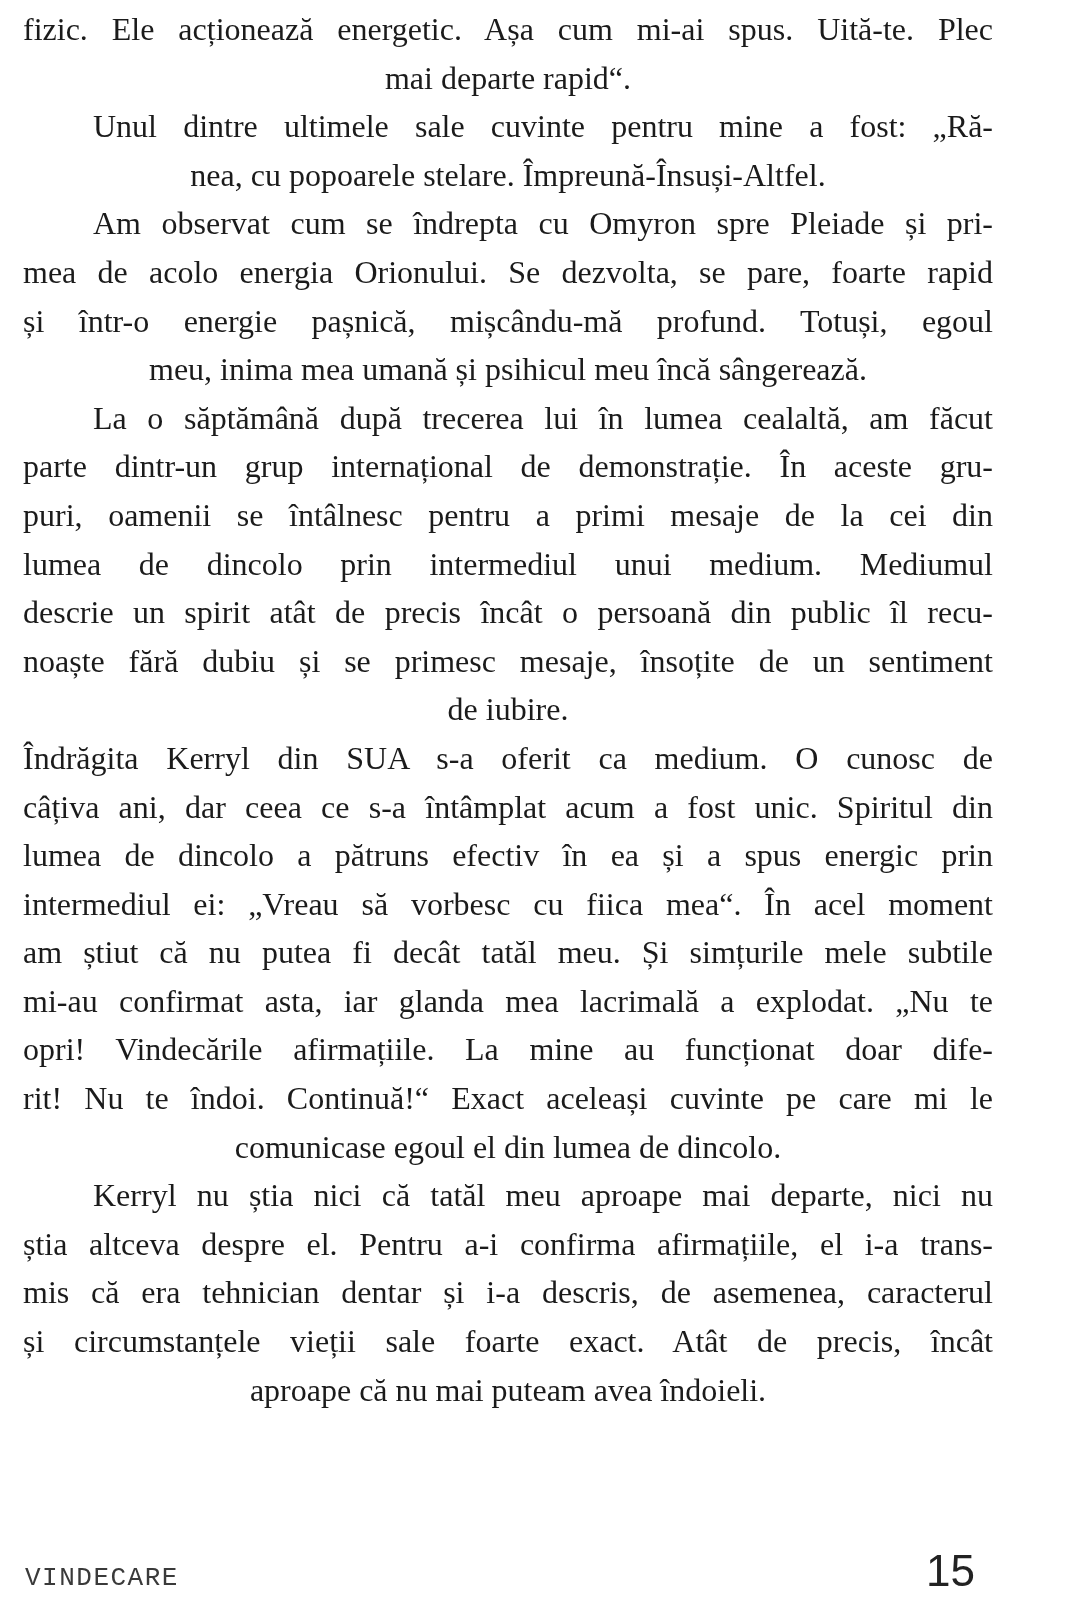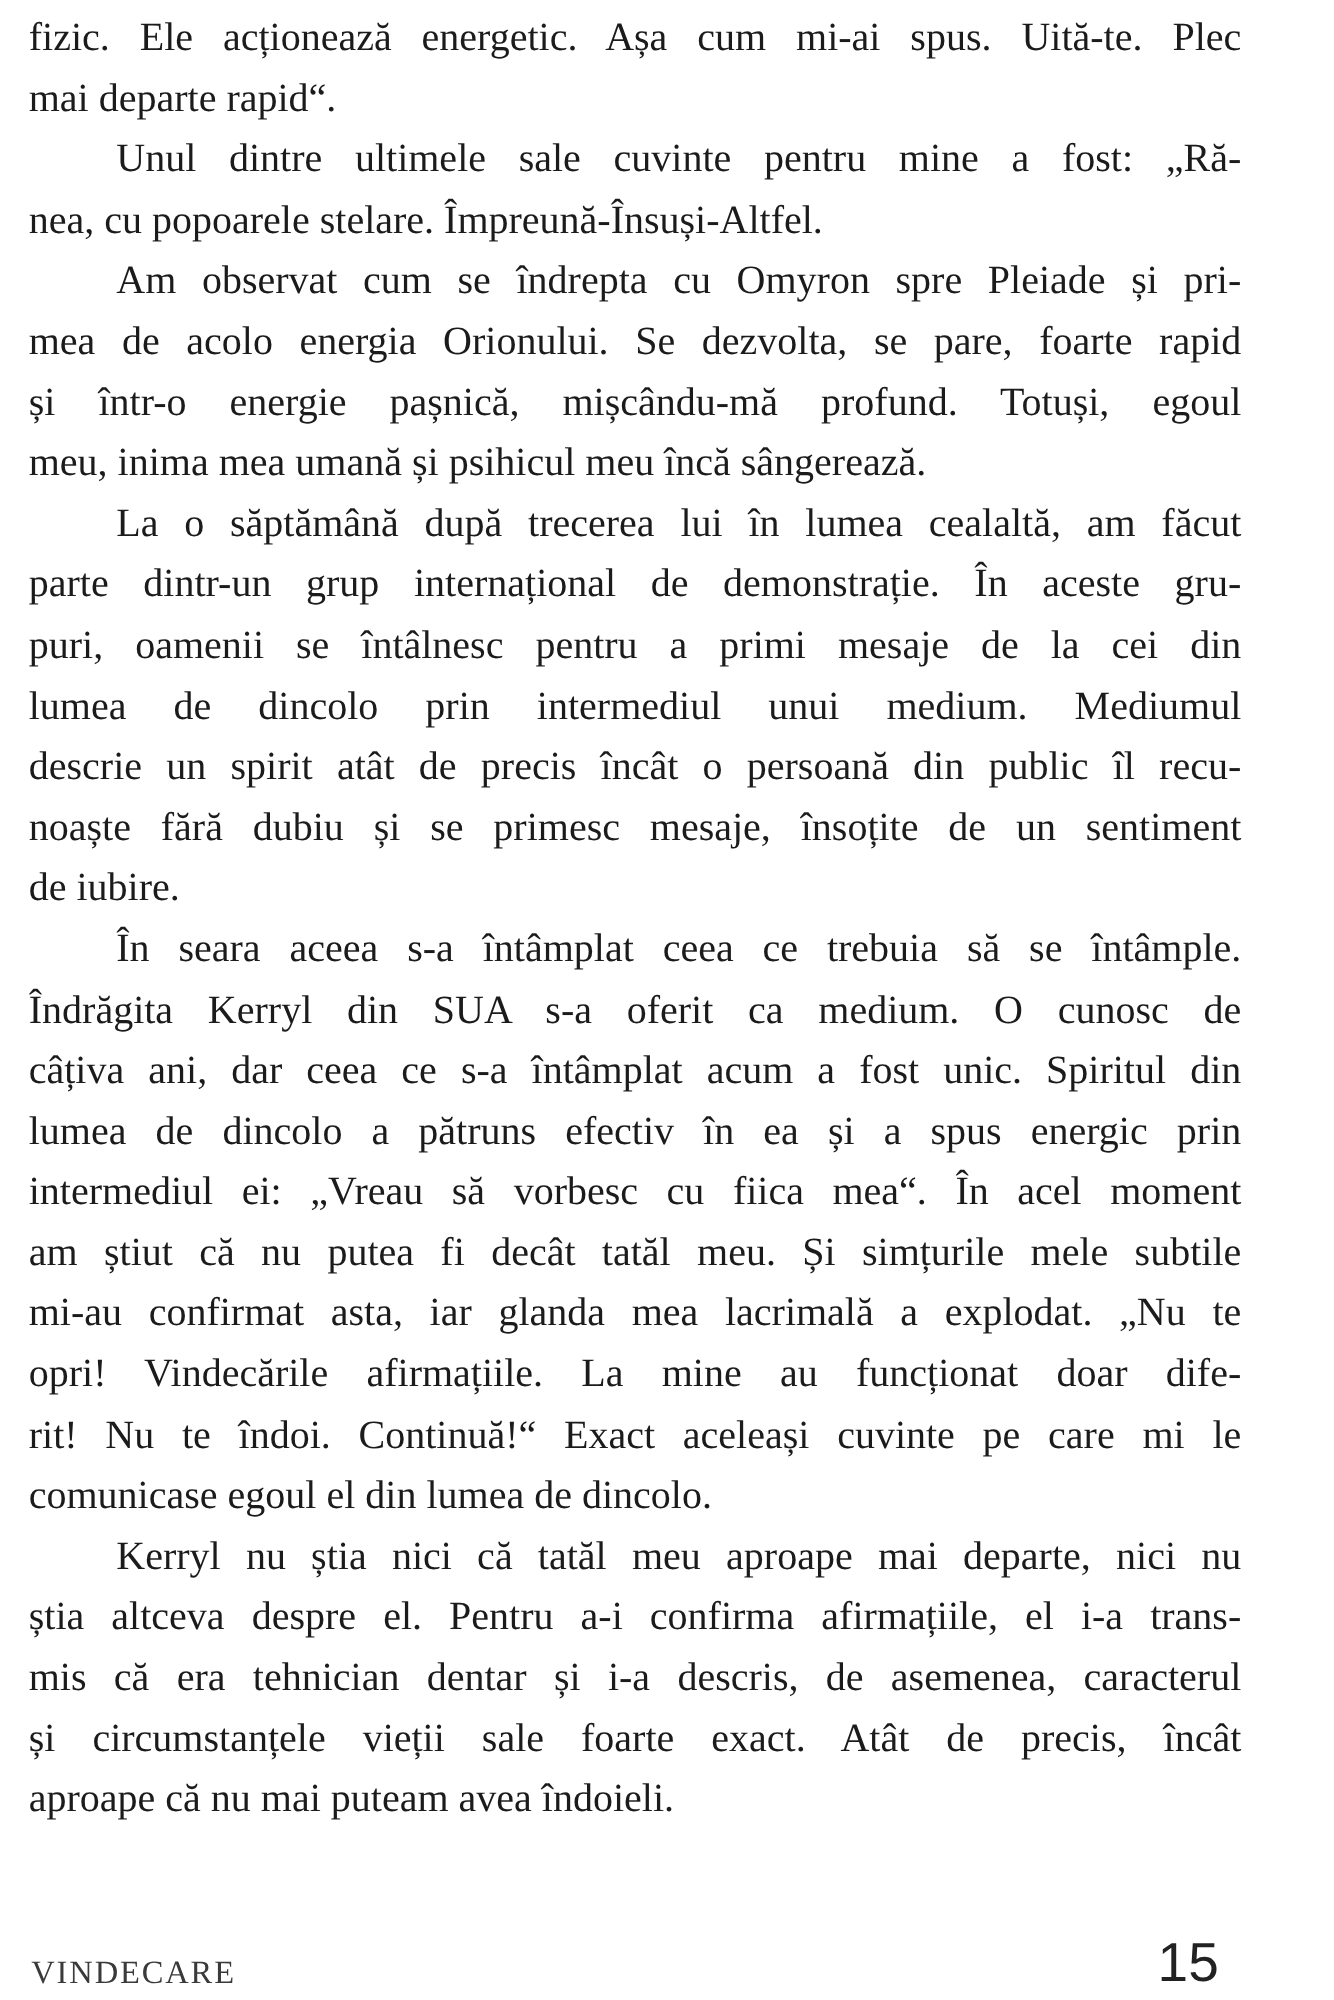--- a/index.html
+++ b/index.html
@@ -31,30 +31,30 @@
     line-height: 48.6px;
     font-size: 32px;
     white-space: normal;
     color: var(--text-color, #1b1b1b);
   }
   .line.just {
     text-align: justify;
     text-align-last: justify;
   }
   .line.last {
-    text-align: left;
+    text-align: center;
   }
   .line.indent {
     text-indent: 70px;
   }
   .footer-title {
     position: absolute;
     left: 25px;
     top: 1563px;
-    font-family: Liberation Serif, serif;
+    font-family: Liberation Mono, monospace;
     font-size: 26px;
     font-weight: 400;
     letter-spacing: 1.5px;
     color: var(--footer-color, #3a3a3a);
   }
   .page-number {
     position: absolute;
     right: 92px;
     top: 1546px;
     font-family: "Liberation Sans", "DejaVu Sans", sans-serif;
@@ -77,21 +77,20 @@
       <div class="line just">mea de acolo energia Orionului. Se dezvolta, se pare, foarte rapid</div>
       <div class="line just">și într-o energie pașnică, mișcându-mă profund. Totuși, egoul</div>
       <div class="line last">meu, inima mea umană și psihicul meu încă sângerează.</div>
       <div class="line just indent">La o săptămână după trecerea lui în lumea cealaltă, am făcut</div>
       <div class="line just">parte dintr-un grup internațional de demonstrație. În aceste gru-</div>
       <div class="line just">puri, oamenii se întâlnesc pentru a primi mesaje de la cei din</div>
       <div class="line just">lumea de dincolo prin intermediul unui medium. Mediumul</div>
       <div class="line just">descrie un spirit atât de precis încât o persoană din public îl recu-</div>
       <div class="line just">noaște fără dubiu și se primesc mesaje, însoțite de un sentiment</div>
       <div class="line last">de iubire.</div>
-      <div class="line just indent">În seara aceea s-a întâmplat ceea ce trebuia să se întâmple.</div>
       <div class="line just">Îndrăgita Kerryl din SUA s-a oferit ca medium. O cunosc de</div>
       <div class="line just">câțiva ani, dar ceea ce s-a întâmplat acum a fost unic. Spiritul din</div>
       <div class="line just">lumea de dincolo a pătruns efectiv în ea și a spus energic prin</div>
       <div class="line just">intermediul ei: „Vreau să vorbesc cu fiica mea“. În acel moment</div>
       <div class="line just">am știut că nu putea fi decât tatăl meu. Și simțurile mele subtile</div>
       <div class="line just">mi-au confirmat asta, iar glanda mea lacrimală a explodat. „Nu te</div>
       <div class="line just">opri! Vindecările afirmațiile. La mine au funcționat doar dife-</div>
       <div class="line just">rit! Nu te îndoi. Continuă!“ Exact aceleași cuvinte pe care mi le</div>
       <div class="line last">comunicase egoul el din lumea de dincolo.</div>
       <div class="line just indent">Kerryl nu știa nici că tatăl meu aproape mai departe, nici nu</div>

